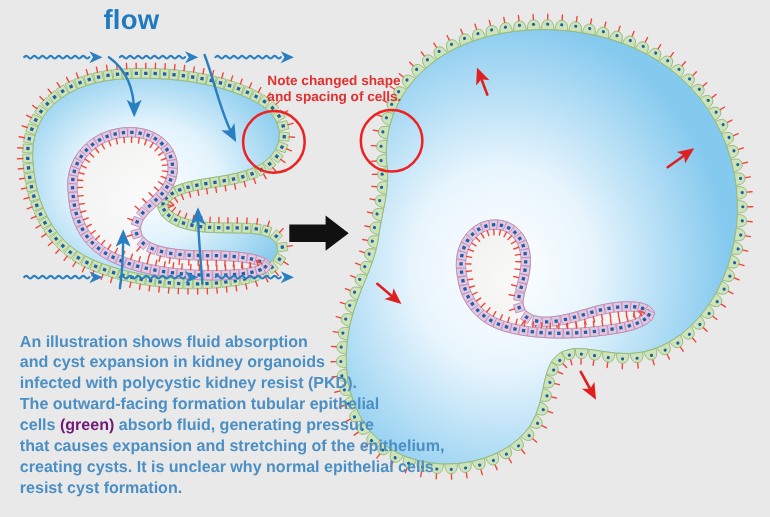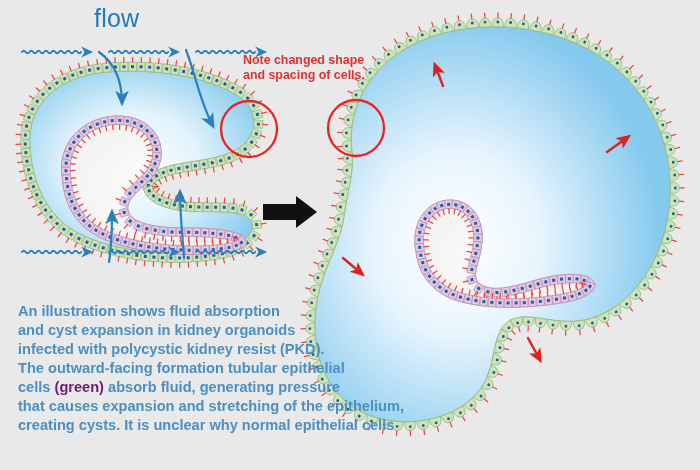--- a/index.html
+++ b/index.html
@@ -22,29 +22,29 @@
     top: 0;
     width: 700px;
     height: 470px;
   }
   
   .flow-title {
     position: absolute;
     left: 94px;
     top: 6px;
     font-size: 25px;
-    font-weight: 400;
+    font-weight: 700;
     color: #1f7ac0;
     letter-spacing: 0.2px;
     line-height: 1;
   }
   .note-text {
     position: absolute;
     left: 243px;
-    top: 53px;
+    top: 66px;
     font-size: 12.4px;
     font-weight: 600;
     color: #e03131;
     line-height: 1.18;
     width: 140px;
   }
   .caption {
     position: absolute;
     left: 18px;
     top: 302px;
@@ -1861,15 +1861,16 @@
   </div>
 
   <div class="caption">
     <div class="caption-line">An illustration shows fluid absorption</div>
     <div class="caption-line">and cyst expansion in kidney organoids</div>
     <div class="caption-line">infected with polycystic kidney resist (PKD).</div>
     <div class="caption-line">The outward-facing formation tubular epithelial</div>
     <div class="caption-line"><span>cells </span><span class="green-word">(green)</span><span> absorb fluid, generating pressure</span></div>
     <div class="caption-line">that causes expansion and stretching of the epithelium,</div>
     <div class="caption-line">creating cysts.  It is unclear why normal epithelial cells</div>
+    <div class="caption-line">resist cyst formation.</div>
   </div>
 
 </div>
 
 </body></html>

